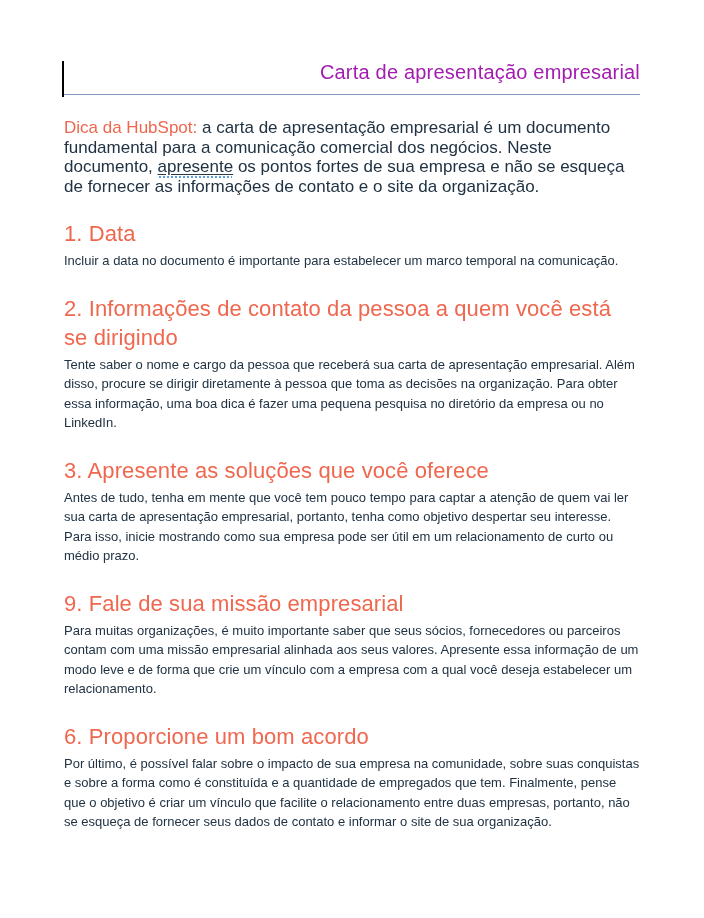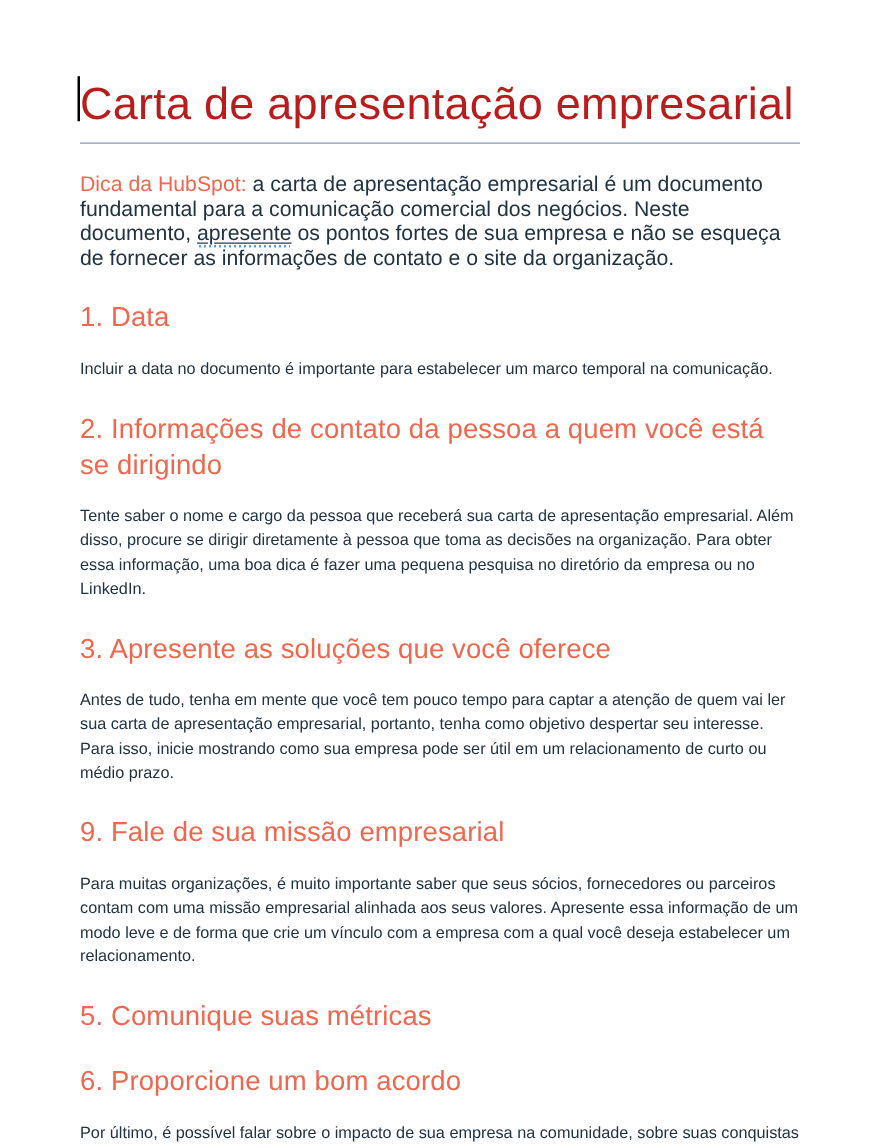--- a/index.html
+++ b/index.html
@@ -16,25 +16,26 @@
     height: 918px;
     background: #ffffff;
     padding: 60px 64px 0 64px;
   }
   .title-block {
     position: relative;
     border-bottom: 1.5px solid #7f9bbe;
     padding-bottom: 9px;
   }
   h1.doc-title {
-    font-size: 36px;
+    font-size: 20px;
     font-weight: 500;
-    color: #b91c1c;
+    color: #a21caf;
     letter-spacing: 0.2px;
     line-height: 1.25;
+    text-align: right;
   }
   .caret {
     position: absolute;
     left: -2px;
     top: 1px;
     width: 2px;
     height: 36px;
     background: #000000;
   }
   .intro {
@@ -61,21 +62,21 @@
   }
   section h2 {
     margin-top: 23px;
     font-size: 22px;
     font-weight: 500;
     line-height: 29px;
     color: #ef674e;
     letter-spacing: 0.1px;
   }
   section p {
-    margin-top: 17px;
+    margin-top: 3px;
     font-size: 13px;
     line-height: 19.5px;
     color: #213343;
   }
 </style>
 </head>
 <body>
 
 <div class="page">
 
@@ -100,21 +101,20 @@
     <h2>3. Apresente as soluções que você oferece</h2>
     <p>Antes de tudo, tenha em mente que você tem pouco tempo para captar a atenção de quem vai ler sua carta de apresentação empresarial, portanto, tenha como objetivo despertar seu interesse. Para isso, inicie mostrando como sua empresa pode ser útil em um relacionamento de curto ou médio prazo.</p>
   </section>
 
   <section>
     <h2>9. Fale de sua missão empresarial</h2>
     <p>Para muitas organizações, é muito importante saber que seus sócios, fornecedores ou parceiros contam com uma missão empresarial alinhada aos seus valores. Apresente essa informação de um modo leve e de forma que crie um vínculo com a empresa com a qual você deseja estabelecer um relacionamento.</p>
   </section>
 
   <section>
-    <h2>5. Comunique suas métricas</h2>
   </section>
 
   <section>
     <h2>6. Proporcione um bom acordo</h2>
     <p>Por último, é possível falar sobre o impacto de sua empresa na comunidade, sobre suas conquistas e sobre a forma como é constituída e a quantidade de empregados que tem. Finalmente, pense que o objetivo é criar um vínculo que facilite o relacionamento entre duas empresas, portanto, não se esqueça de fornecer seus dados de contato e informar o site de sua organização.</p>
   </section>
 
 </div>
 
 </body></html>

